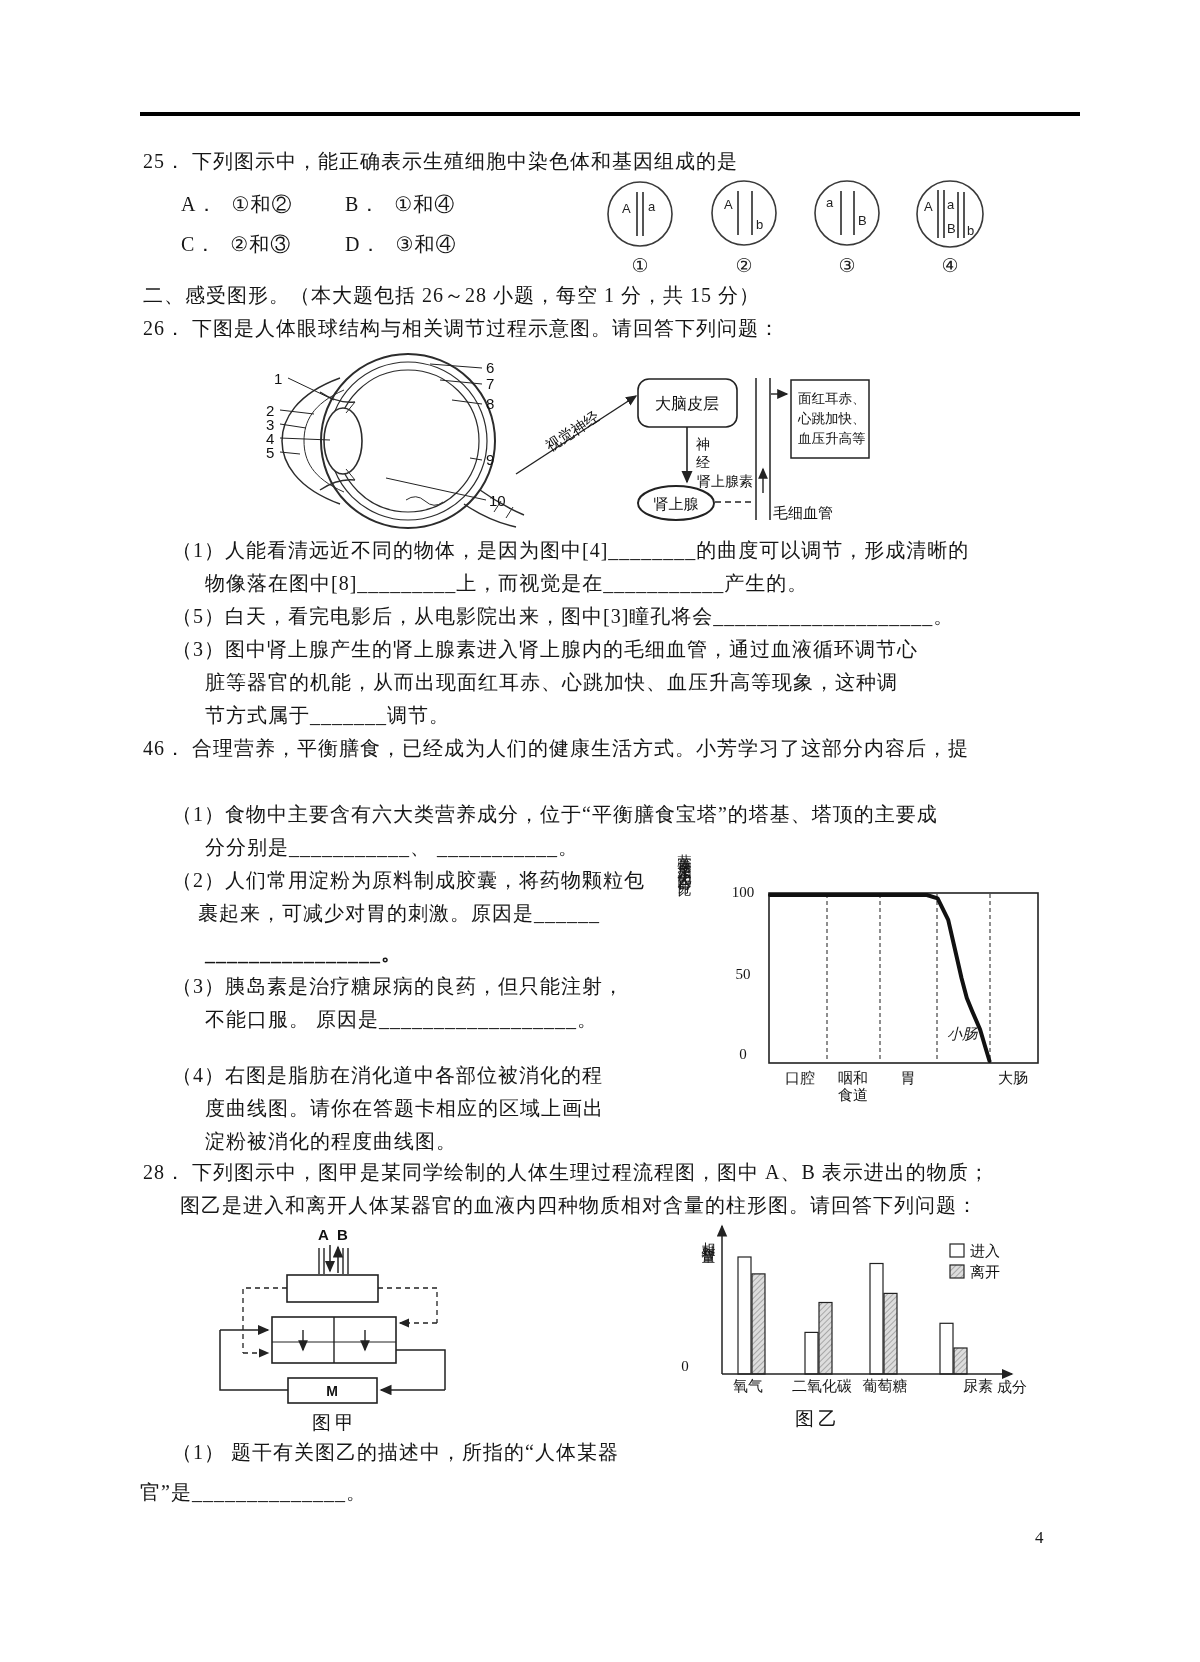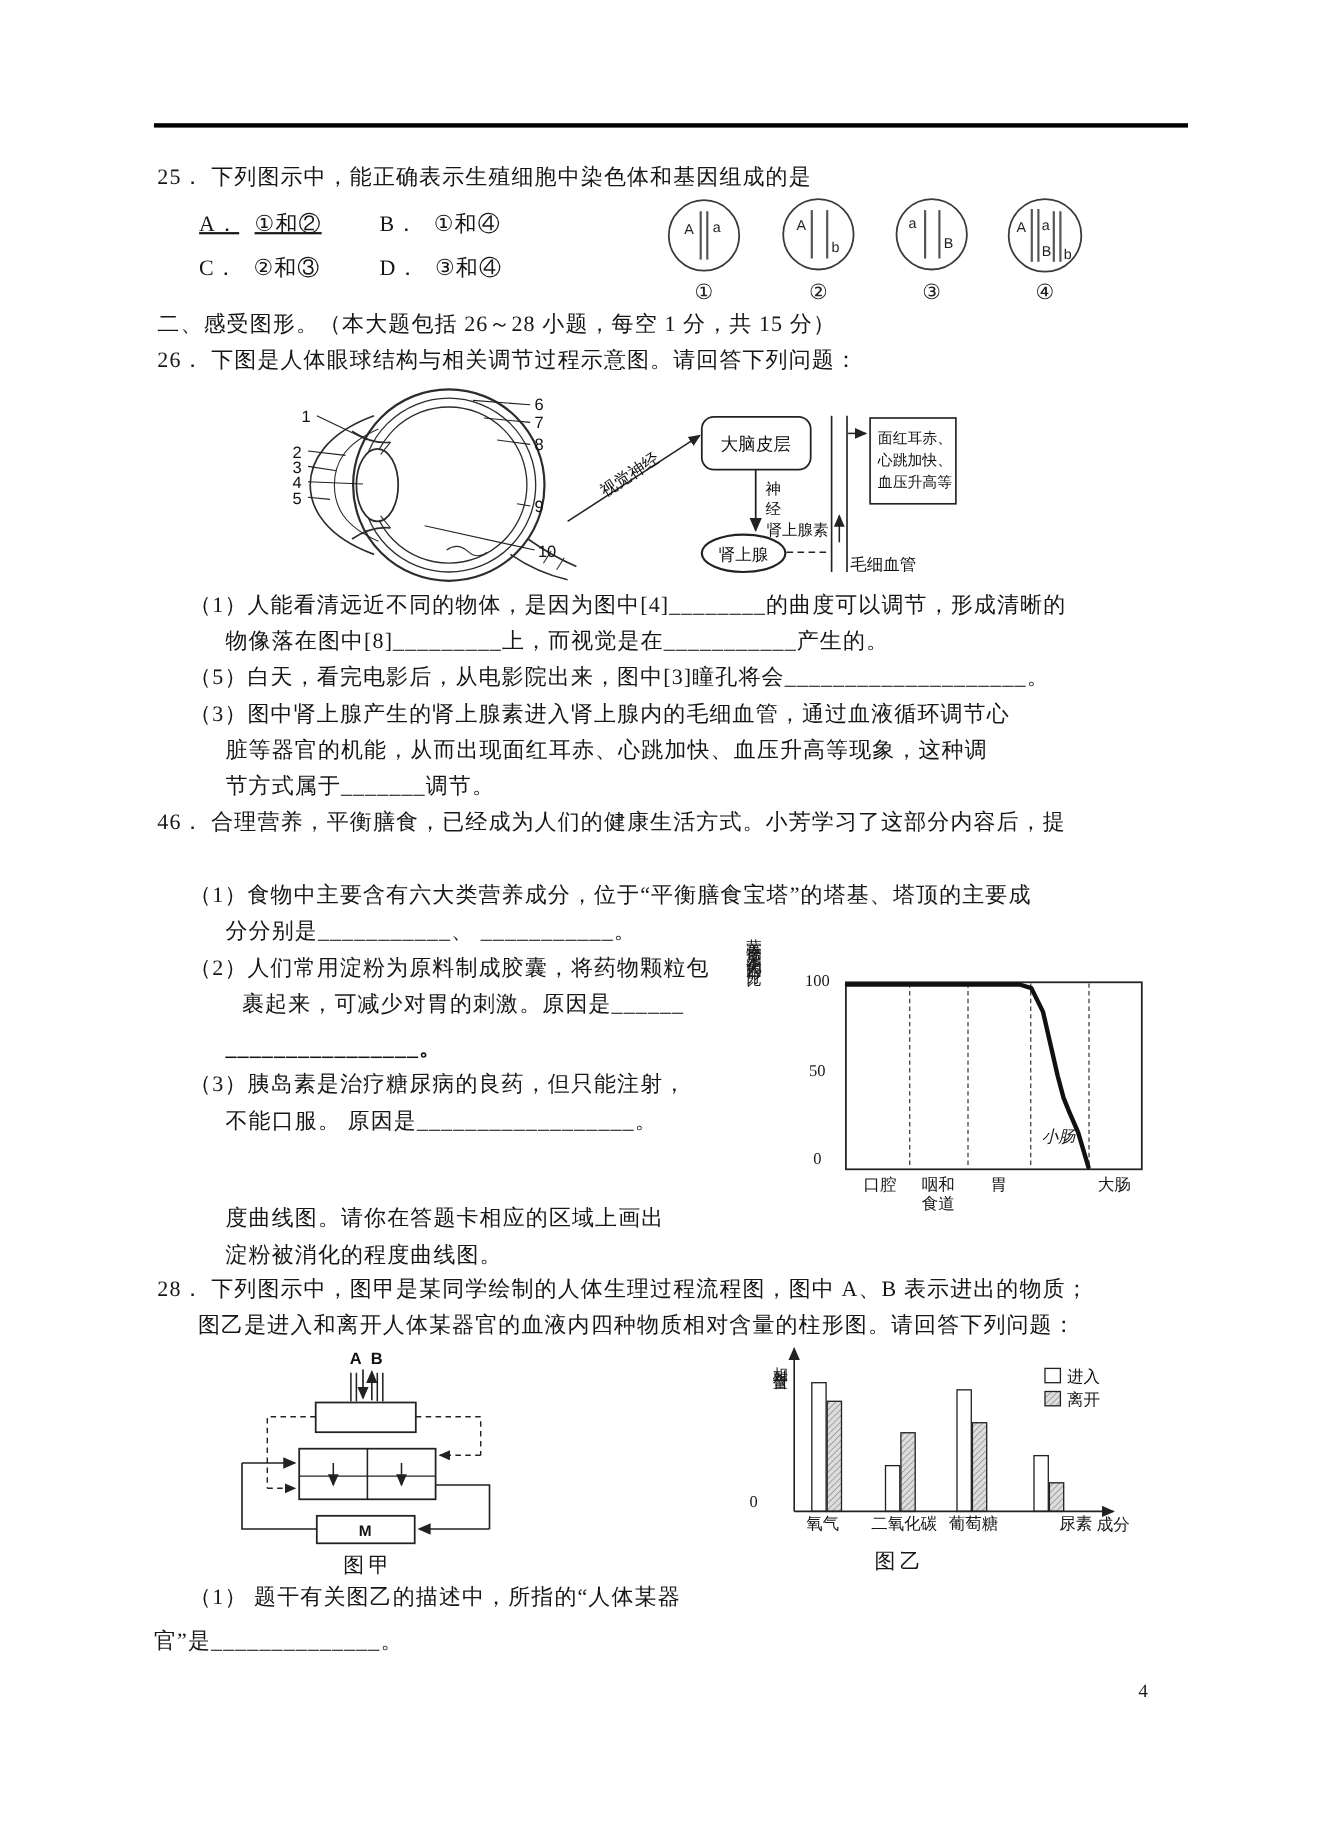--- a/index.html
+++ b/index.html
@@ -20,21 +20,21 @@
 </style>
 </head>
 <body>
 
 <div class="page">
 
   <div class="rule" style="left:140px;top:112px;width:940px;height:4px;"></div>
 
   <div class="ln" style="left:143px;top:147px;"><span class="qnum">25．</span><span>下列图示中，能正确表示生殖细胞中染色体和基因组成的是</span></div>
 
-  <div class="ln" style="left:181px;top:190px;"><span class="opt" style="width:164px;text-decoration:underline;"><span class="olabel">A．</span><span>①和②</span></span><span class="opt"><span class="olabel">B．</span><span>①和④</span></span></div>
+  <div class="ln" style="left:181px;top:190px;"><span class="opt" style="width:164px;"><span class="olabel">A．</span><span>①和②</span></span><span class="opt"><span class="olabel">B．</span><span>①和④</span></span></div>
 
   <div class="ln" style="left:181px;top:230px;"><span class="opt" style="width:164px;"><span class="olabel">C．</span><span>②和③</span></span><span class="opt"><span class="olabel">D．</span><span>③和④</span></span></div>
 
   <svg class="abs" style="left:600px;top:176px;" width="400" height="104" viewBox="0 0 400 104">
     <g fill="none" stroke="#3a3a3a" stroke-width="1.6">
       <circle cx="40" cy="38" r="32"></circle>
       <circle cx="144" cy="37" r="32"></circle>
       <circle cx="247" cy="37" r="32"></circle>
       <circle cx="350" cy="38" r="33"></circle>
     </g>
@@ -150,24 +150,25 @@
   <div class="ln" style="left:205px;top:569px;">物像落在图中[8]_________上，而视觉是在___________产生的。</div>
   <div class="ln" style="left:172px;top:602px;">（5）白天，看完电影后，从电影院出来，图中[3]瞳孔将会____________________。</div>
   <div class="ln" style="left:172px;top:635px;">（3）图中肾上腺产生的肾上腺素进入肾上腺内的毛细血管，通过血液循环调节心</div>
   <div class="ln" style="left:205px;top:668px;">脏等器官的机能，从而出现面红耳赤、心跳加快、血压升高等现象，这种调</div>
   <div class="ln" style="left:205px;top:701px;">节方式属于_______调节。</div>
 
   <div class="ln" style="left:143px;top:734px;"><span class="qnum">46．</span><span>合理营养，平衡膳食，已经成为人们的健康生活方式。小芳学习了这部分内容后，提</span></div>
   <div class="ln" style="left:172px;top:800px;">（1）食物中主要含有六大类营养成分，位于“平衡膳食宝塔”的塔基、塔顶的主要成</div>
   <div class="ln" style="left:205px;top:833px;">分分别是___________、 ___________。</div>
   <div class="ln" style="left:172px;top:866px;">（2）人们常用淀粉为原料制成胶囊，将药物颗粒包</div>
-  <div class="ln" style="left:220px;top:899px;">裹起来，可减少对胃的刺激。原因是______</div>
+  <div class="ln" style="left:198px;top:899px;">裹起来，可减少对胃的刺激。原因是______</div>
   <div class="ln" style="left:205px;top:939px;font-weight:bold;">________________。</div>
   <div class="ln" style="left:172px;top:972px;">（3）胰岛素是治疗糖尿病的良药，但只能注射，</div>
   <div class="ln" style="left:205px;top:1005px;">不能口服。 原因是__________________。</div>
+  <div class="ln" style="left:172px;top:1061px;">（4）右图是脂肪在消化道中各部位被消化的程</div>
   <div class="ln" style="left:205px;top:1094px;">度曲线图。请你在答题卡相应的区域上画出</div>
   <div class="ln" style="left:205px;top:1127px;">淀粉被消化的程度曲线图。</div>
 
   <div class="vtext" style="left:676px;top:842px;height:215px;">营养物质未消化的百分比</div>
   <div class="tick" style="left:722px;top:884px;">100</div>
   <div class="tick" style="left:722px;top:966px;">50</div>
   <div class="tick" style="left:722px;top:1046px;">0</div>
   <svg class="abs" style="left:768px;top:892px;" width="272" height="173" viewBox="0 0 272 173">
     <rect x="1" y="1" width="269" height="170" fill="none" stroke="#222" stroke-width="1.6"></rect>
     <g stroke="#444" stroke-width="1.2" stroke-dasharray="4 3">

